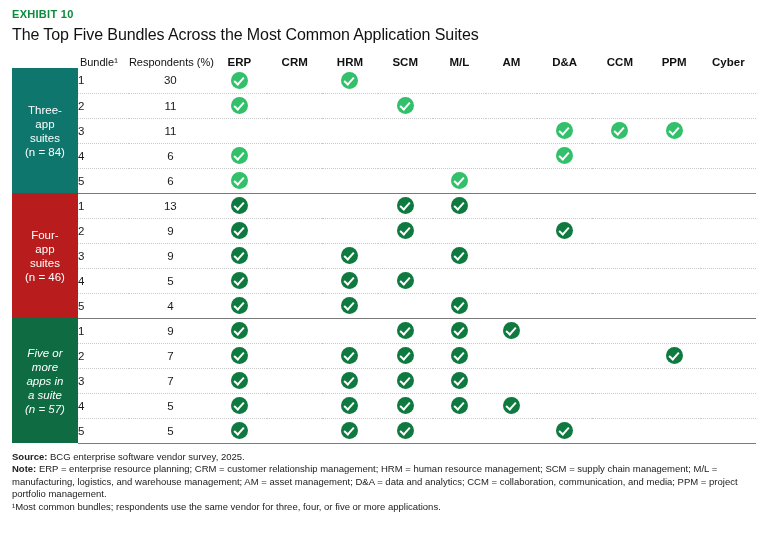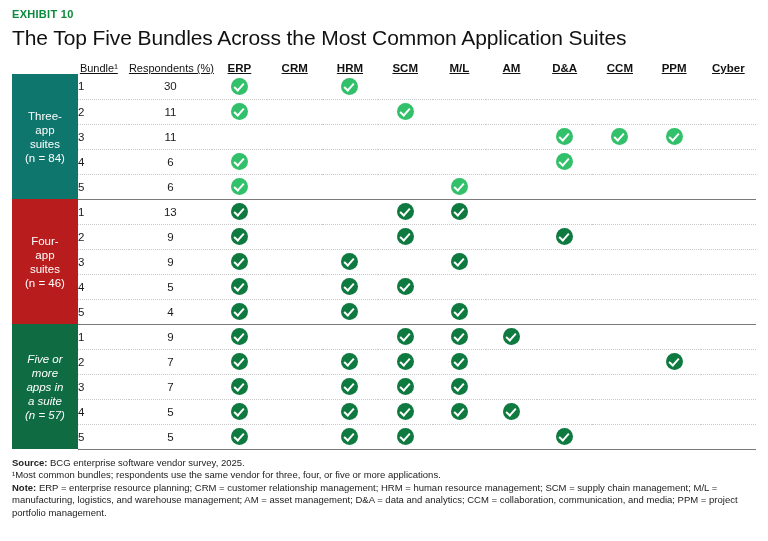--- a/index.html
+++ b/index.html
@@ -14,21 +14,21 @@
   }
   .wrap { padding: 6px 8px 0 12px; }
   .exhibit {
     font-size: 11px;
     font-weight: bold;
     letter-spacing: .3px;
     color: #0a8a3c;
     margin: 2px 0 6px 0;
   }
   .title {
-    font-size: 21px;
+    font-size: 16px;
     font-weight: normal;
     color: #111;
     margin: 0 0 12px 0;
     letter-spacing: -0.1px;
   }
   table.grid {
     border-collapse: collapse;
     width: 744px;
     table-layout: fixed;
   }
@@ -37,21 +37,20 @@
     font-size: 11.5px;
   }
   .hdr-row th {
     font-weight: bold;
     font-size: 12px;
     color: #111;
     padding-bottom: 7px;
     text-align: center;
     vertical-align: bottom;
     white-space: nowrap;
-    text-decoration: underline;
   }
   .hdr-row th.lbl-bundle {
     font-weight: normal;
     font-size: 11px;
     text-align: left;
     padding-left: 2px;
   }
   .hdr-row th.lbl-resp {
     font-weight: normal;
     font-size: 11px;
@@ -390,16 +389,16 @@
           <td class="cellbox"><span class="check dark"></span></td>
           <td class="cellbox"></td>
           <td class="cellbox"></td>
           <td class="cellbox"></td>
         </tr>
       </tbody>
   </table>
 
   <div class="footer">
     <p class="line"><b>Source:</b><span> BCG enterprise software vendor survey, 2025.</span></p>
+    <p class="line"><b>Note:</b><span> ERP = enterprise resource planning; CRM = customer relationship management; HRM = human resource management; SCM = supply chain management; M/L = manufacturing, logistics, and warehouse management; AM = asset management; D&amp;A = data and analytics; CCM = collaboration, communication, and media; PPM = project portfolio management.</span></p>
     <p class="line">¹Most common bundles; respondents use the same vendor for three, four, or five or more applications.</p>
-    <p class="line"><b>Note:</b><span> ERP = enterprise resource planning; CRM = customer relationship management; HRM = human resource management; SCM = supply chain management; M/L = manufacturing, logistics, and warehouse management; AM = asset management; D&amp;A = data and analytics; CCM = collaboration, communication, and media; PPM = project portfolio management.</span></p>
   </div>
 </div>
 
 </body></html>

